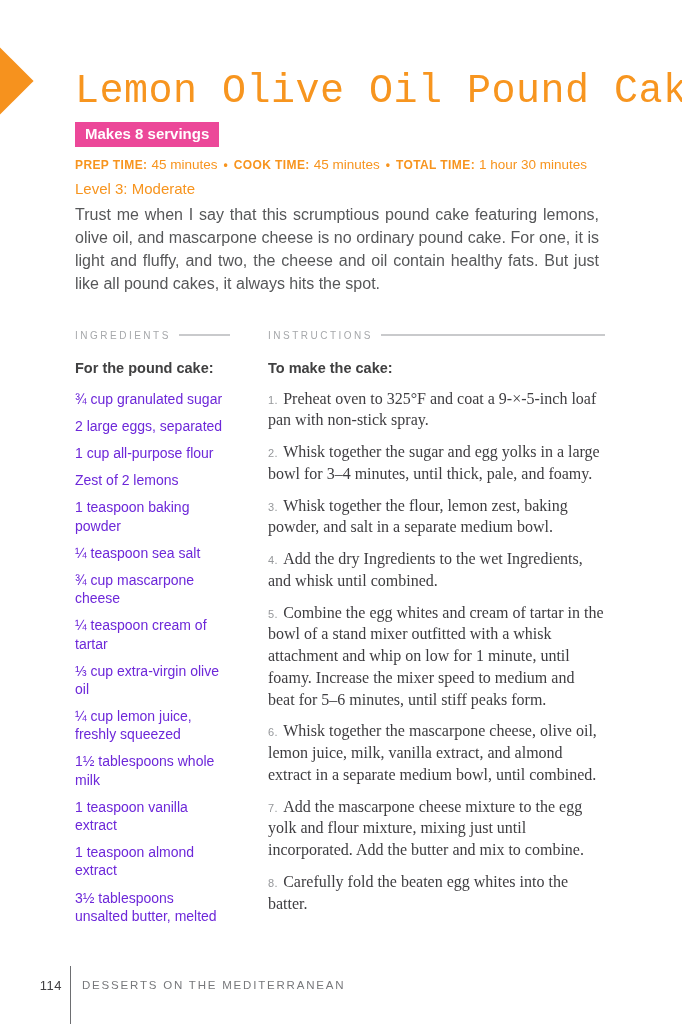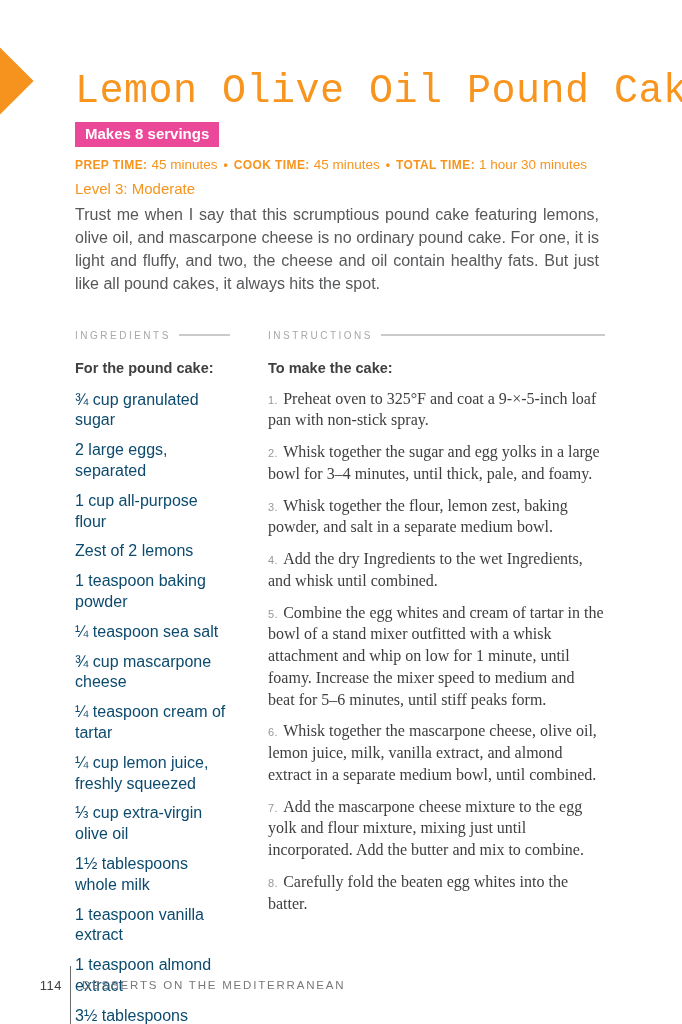--- a/index.html
+++ b/index.html
@@ -79,23 +79,23 @@
 
   .subhead {
     margin-top:19px;
     font-size:14.5px;
     font-weight:bold;
     color:#404041;
   }
 
   .ing-list { margin-top:14px; }
   .ing-item {
-    font-size:16px;
+    font-size:14px;
     line-height:1.3;
-    color:#0c4a6e;
+    color:#6d28d9;
     margin-bottom:9px;
   }
 
   .steps { margin-top:12px; }
   .step {
     font-family:"Liberation Serif", serif;
     font-size:16px;
     line-height:1.36;
     color:#3E3D40;
     margin-bottom:10px;
@@ -159,22 +159,22 @@
         <div class="subhead">For the pound cake:</div>
         <div class="ing-list">
           <div class="ing-item">¾ cup granulated sugar</div>
           <div class="ing-item">2 large eggs, separated</div>
           <div class="ing-item">1 cup all-purpose flour</div>
           <div class="ing-item">Zest of 2 lemons</div>
           <div class="ing-item">1 teaspoon baking powder</div>
           <div class="ing-item">¼ teaspoon sea salt</div>
           <div class="ing-item">¾ cup mascarpone cheese</div>
           <div class="ing-item">¼ teaspoon cream of tartar</div>
+          <div class="ing-item">⅓ cup extra-virgin olive oil</div>
           <div class="ing-item">¼ cup lemon juice, freshly squeezed</div>
-          <div class="ing-item">⅓ cup extra-virgin olive oil</div>
           <div class="ing-item">1½ tablespoons whole milk</div>
           <div class="ing-item">1 teaspoon vanilla extract</div>
           <div class="ing-item">1 teaspoon almond extract</div>
           <div class="ing-item">3½ tablespoons unsalted butter, melted</div>
         </div>
       </div>
 
       <div class="col-right">
         <div class="sec-header">
           <span class="sec-header-text">INSTRUCTIONS</span>

